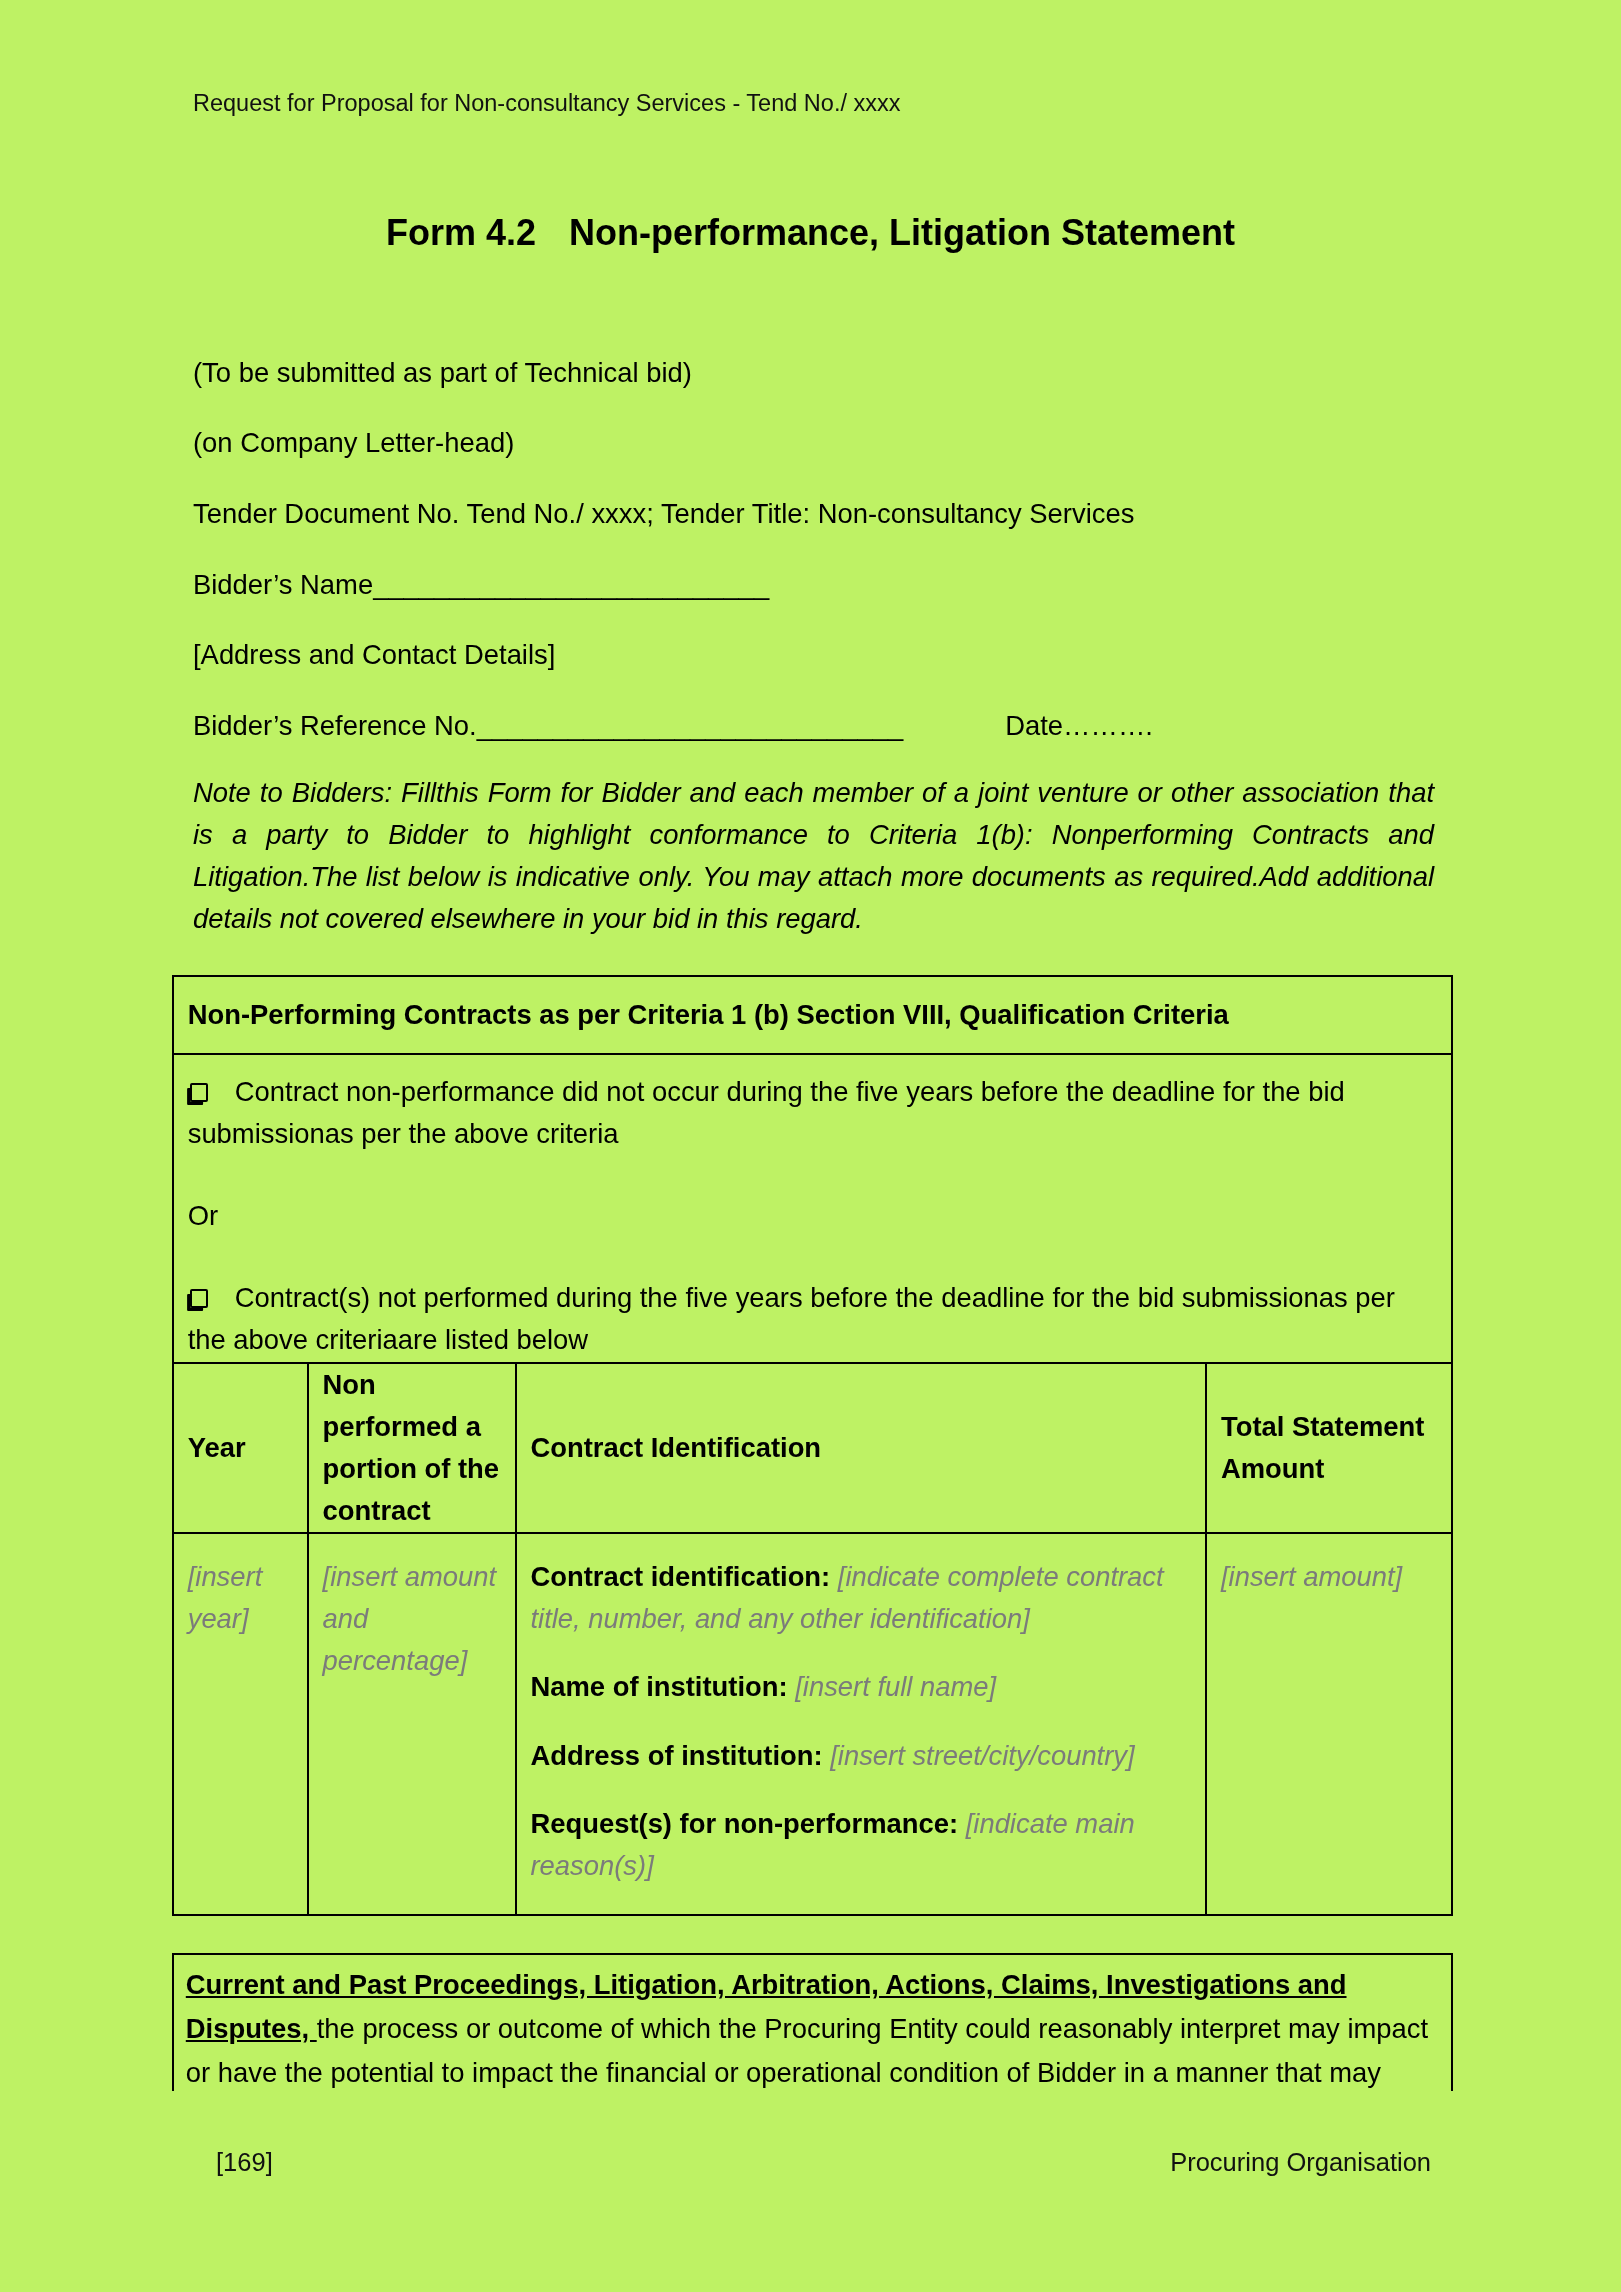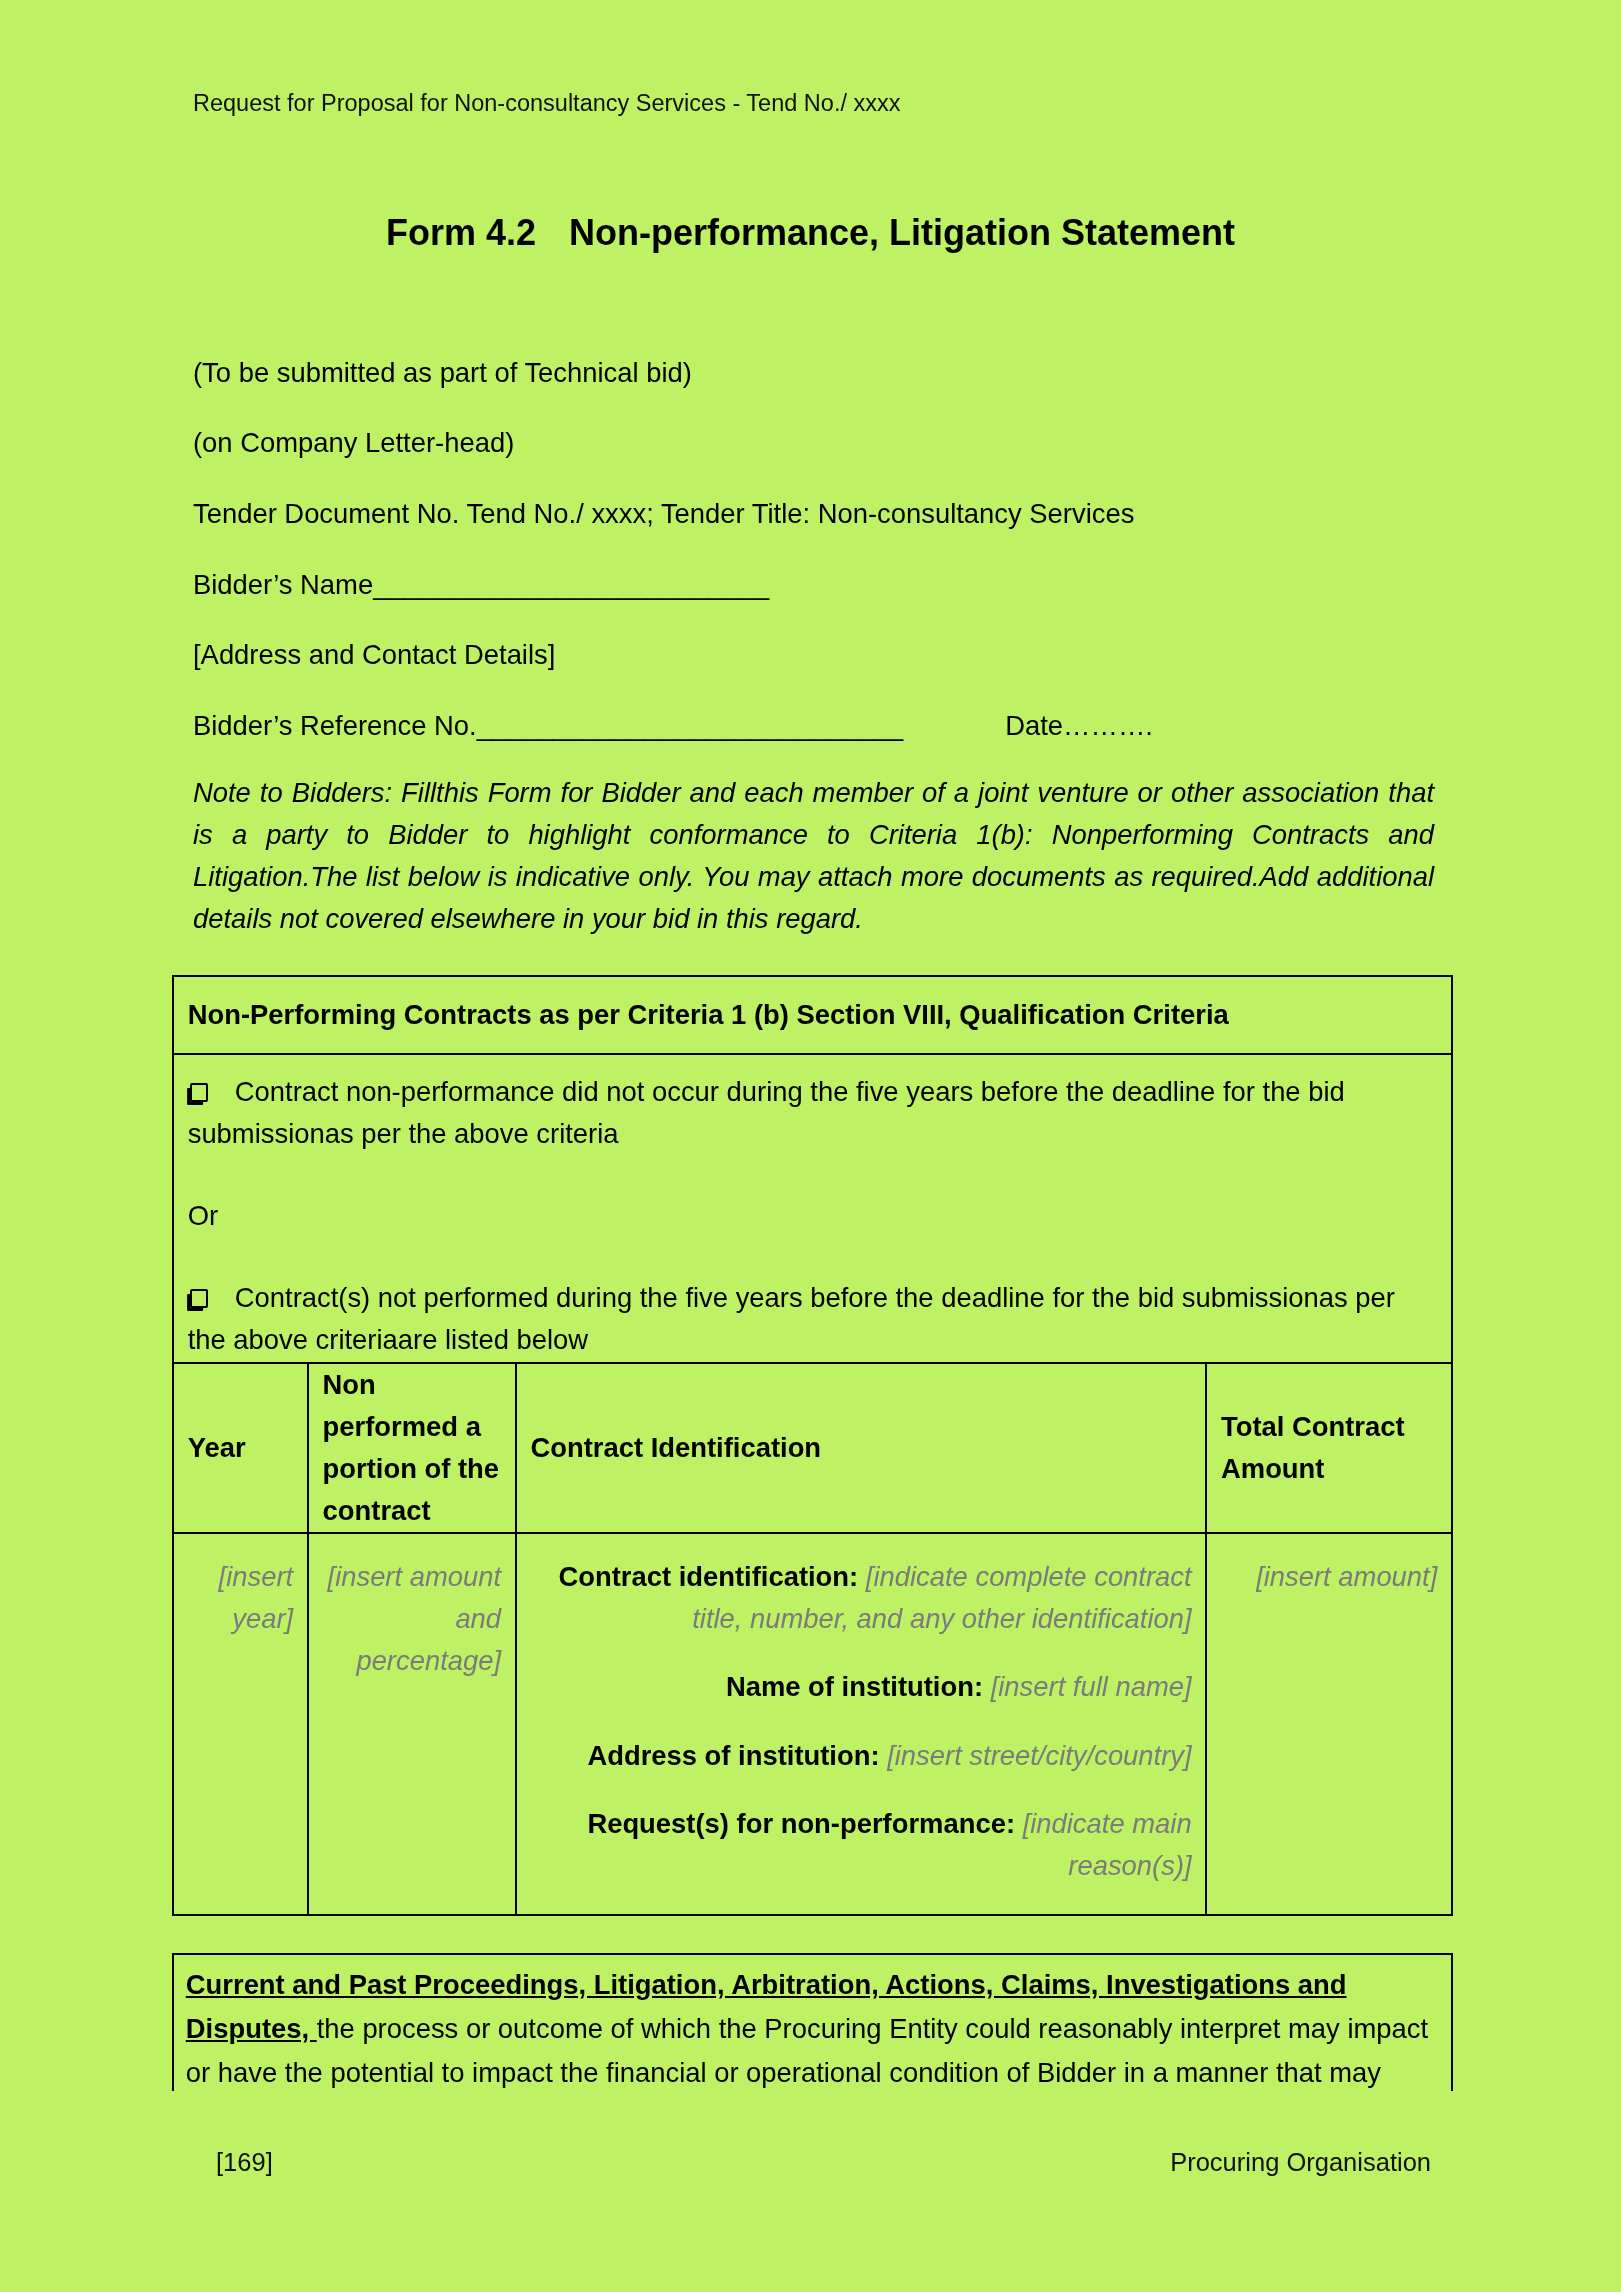--- a/index.html
+++ b/index.html
@@ -45,21 +45,21 @@
   }
   tr.trow-opts td {
     height:309px; vertical-align:top; padding-top:15.7px; padding-bottom:0;
   }
   tr.trow-opts p.opt { margin:0; }
   tr.trow-opts p.or { margin:40px 0; font-weight:normal; }
   tr.trow-cols th {
     height:167px; vertical-align:middle; text-align:left; font-weight:bold;
   }
   tr.trow-data td {
-    height:338px; vertical-align:top; padding-top:21.6px;text-align:right;
+    height:338px; vertical-align:top; padding-top:21.6px;
   }
   .ph { color:#7b7b7b; font-style:italic; }
   .lbl { font-weight:bold; }
   td.cid p { margin:0 0 26.5px 0; }
   .checkbox {
     display:inline-block; width:18.6px; height:18.6px;
     border:2.9px solid #000; border-radius:2px;
     box-shadow:-3.9px 3.9px 0 -1px #000;
     margin-right:26.5px; margin-left:2px;
     vertical-align:-1px;
@@ -123,21 +123,21 @@
       <td colspan="4">
         <p class="opt"><span class="checkbox"></span><span>Contract non-performance did not occur during the five years before the deadline for the bid submissionas per the above criteria</span></p>
         <p class="or">Or</p>
         <p class="opt"><span class="checkbox"></span><span>Contract(s) not performed during the five years before the deadline for the bid submissionas per the above criteriaare listed below</span></p>
       </td>
     </tr>
     <tr class="trow-cols">
       <th>Year</th>
       <th>Non performed a portion of the contract</th>
       <th>Contract Identification</th>
-      <th>Total Contract Amount</th>
+      <th>Total Statement Amount</th>
     </tr>
     <tr class="trow-data">
       <td><span class="ph">[insert year]</span></td>
       <td><span class="ph">[insert amount and percentage]</span></td>
       <td class="cid">
         <p><span class="lbl">Contract identification: </span><span class="ph">[indicate complete contract title, number, and any other identification]</span></p>
         <p><span class="lbl">Name of institution: </span><span class="ph">[insert full name]</span></p>
         <p><span class="lbl">Address of institution: </span><span class="ph">[insert street/city/country]</span></p>
         <p><span class="lbl">Request(s) for non-performance: </span><span class="ph">[indicate main reason(s)]</span></p>
       </td>

